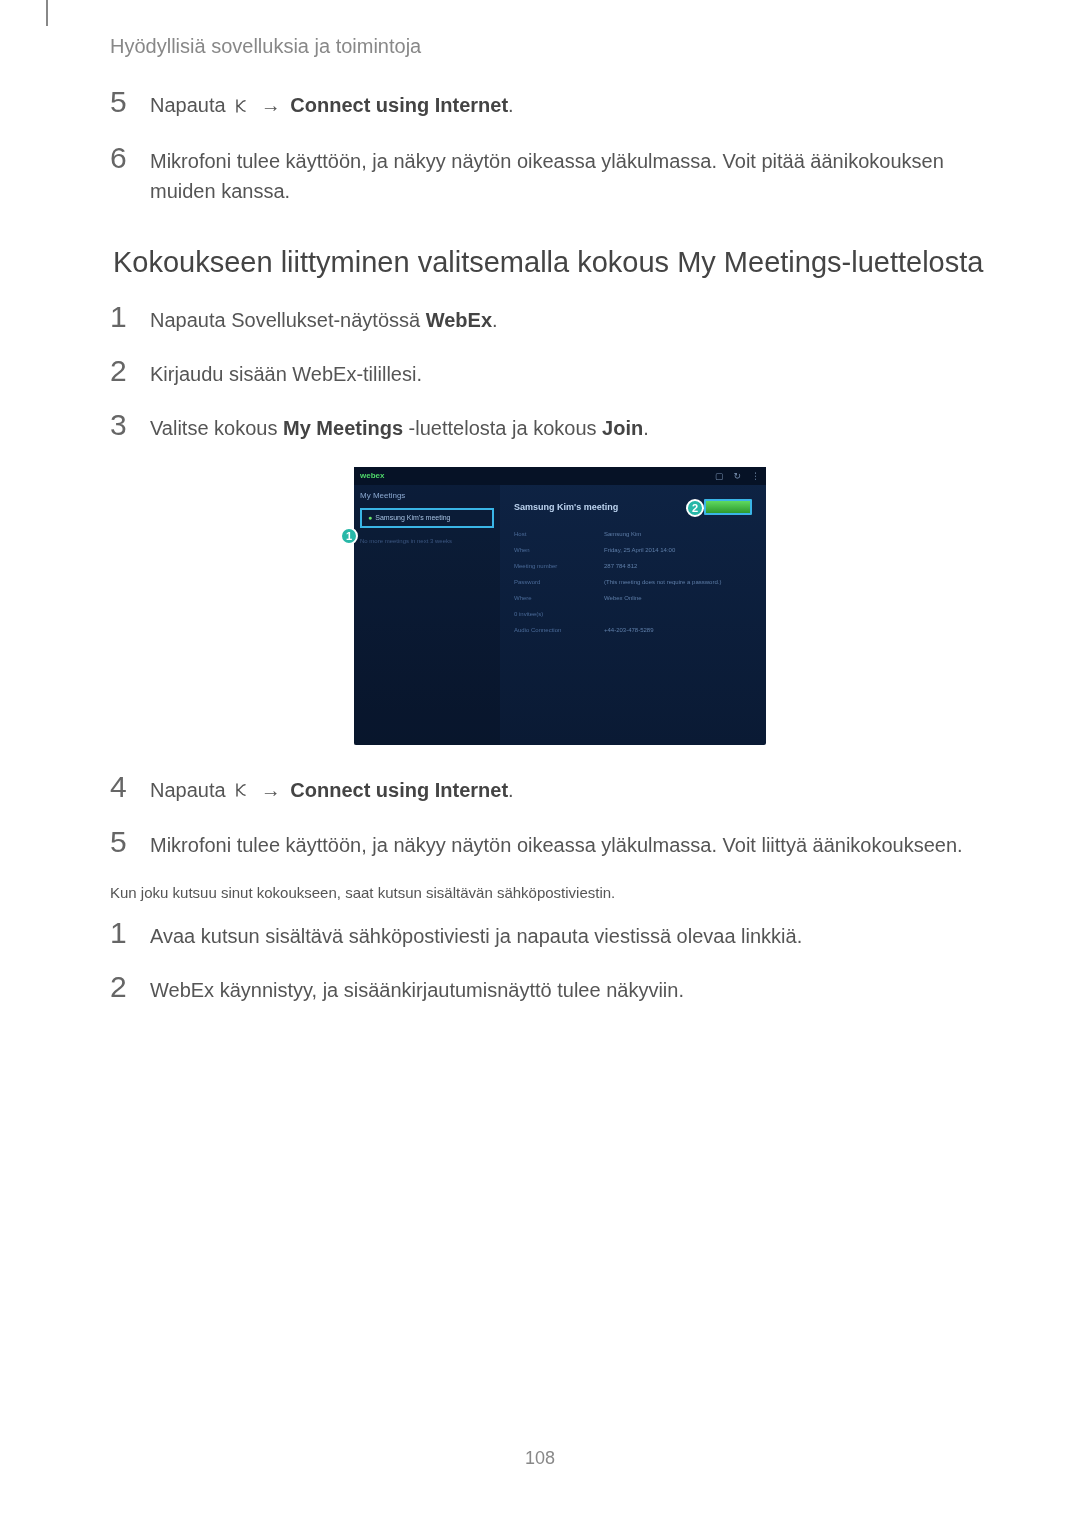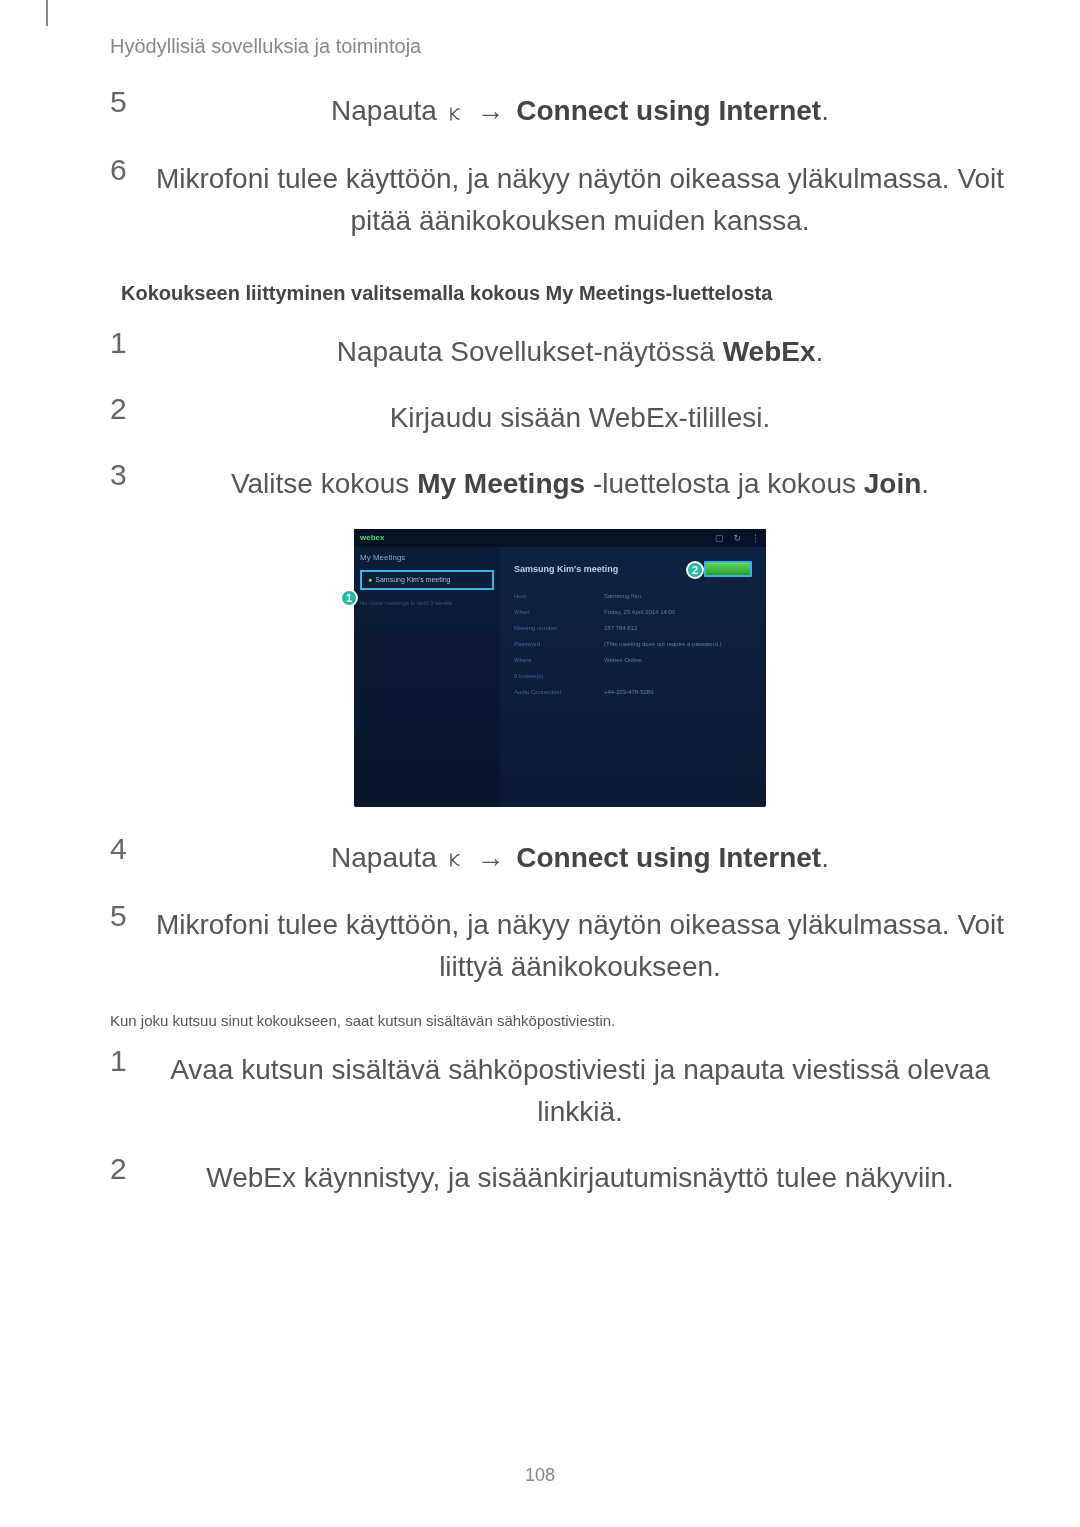--- a/index.html
+++ b/index.html
@@ -36,39 +36,38 @@
   }
   .step-num {
     font-size: 30px;
     color: #666;
     font-weight: 400;
     min-width: 22px;
     line-height: 1;
     margin-top: -3px;
   }
   .step-text {
-    font-size: 28px;
+    font-size: 20px;
     color: #555;
     line-height: 1.5;
     flex: 1;
     font-weight: 400;
-    text-align: center;
   }
   .step-text b { font-weight: 700; color: #444; }
   .icon-fork {
     display: inline-block;
     vertical-align: middle;
     margin: 0 2px;
   }
   .arrow { margin: 0 4px; }
   h2.section {
-    font-size: 20px;
-    font-weight: 700;
+    font-size: 29px;
+    font-weight: 400;
     color: #444;
-    margin: 40px 0 26px 11px;
+    margin: 40px 0 26px 3px;
   }
   .intro {
     font-size: 15px;
     color: #555;
     margin-bottom: 20px;
   }
   .screenshot-wrap {
     display: flex;
     justify-content: center;
     margin: 22px 0 30px 0;
@@ -133,21 +132,21 @@
     position: absolute;
     width: 18px; height: 18px;
     background: #28b8a8;
     border-radius: 50%;
     border: 2px solid #fff;
     display: flex; align-items:center; justify-content:center;
     color:#fff; font-size:11px; font-weight:700;
   }
   .page-num {
     position: absolute;
-    bottom: 41px;
+    bottom: 58px;
     left: 50%;
     transform: translateX(-50%);
     font-size: 18px;
     color: #888;
   }
 </style>
 </head>
 <body>
 
 <div class="side-line"></div>

